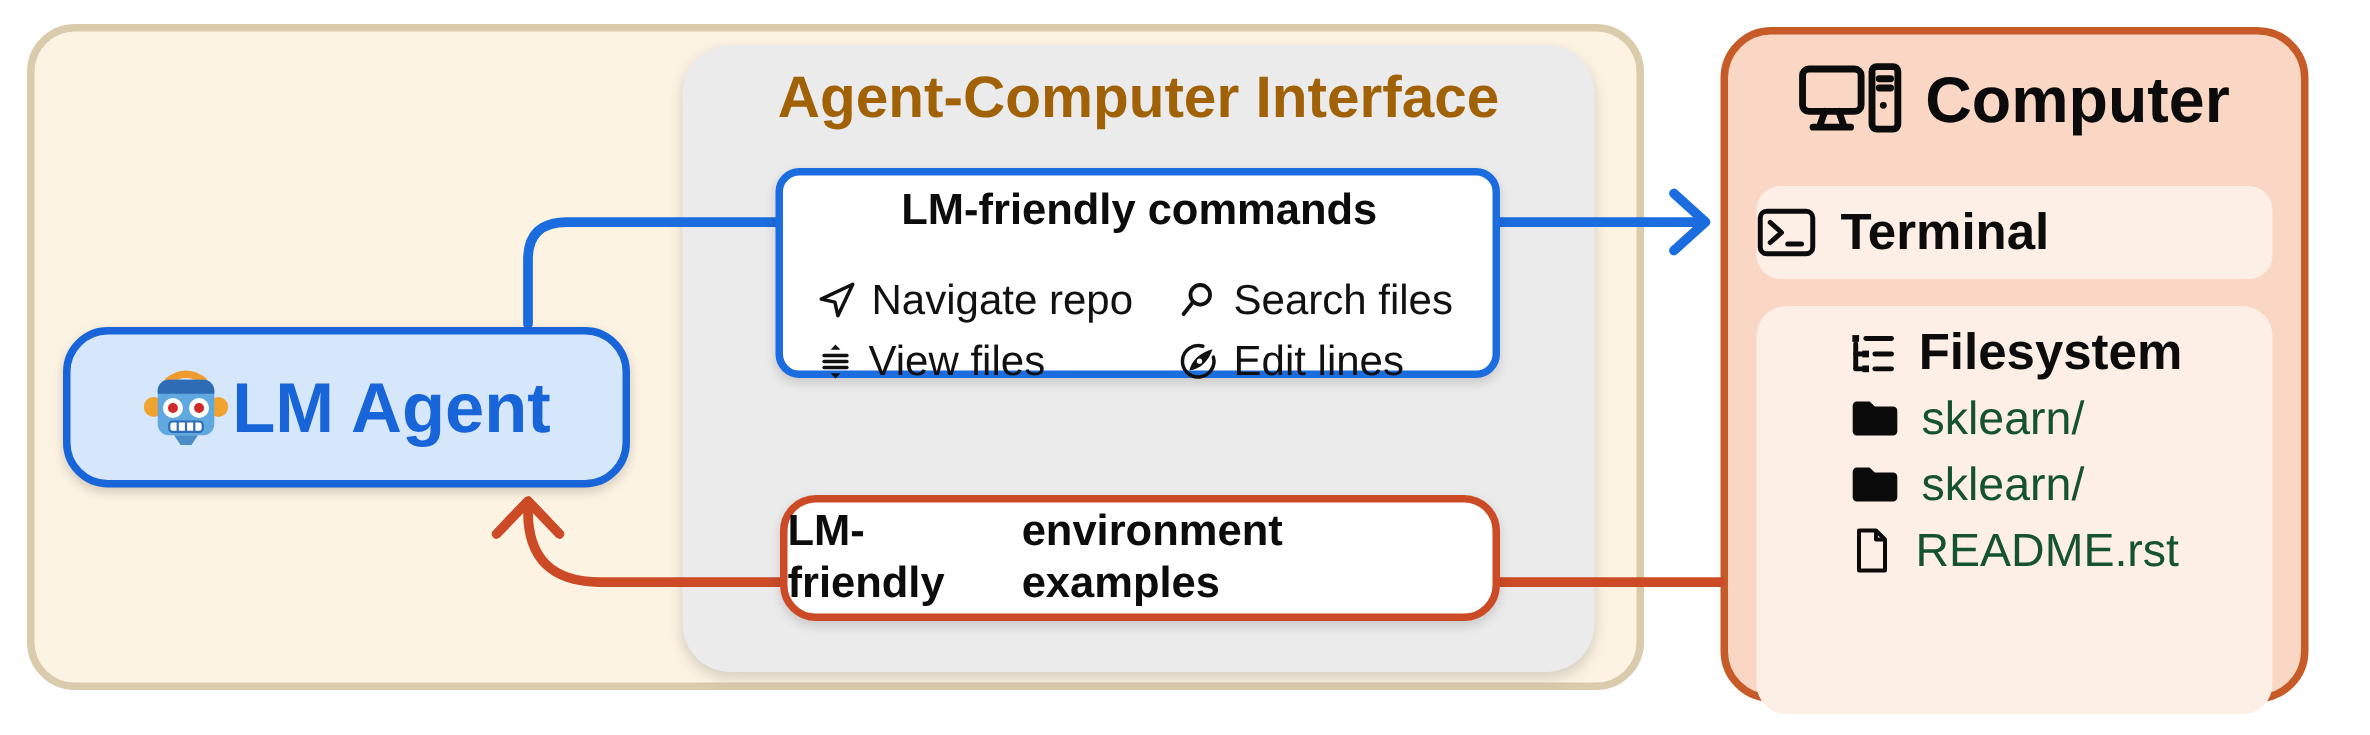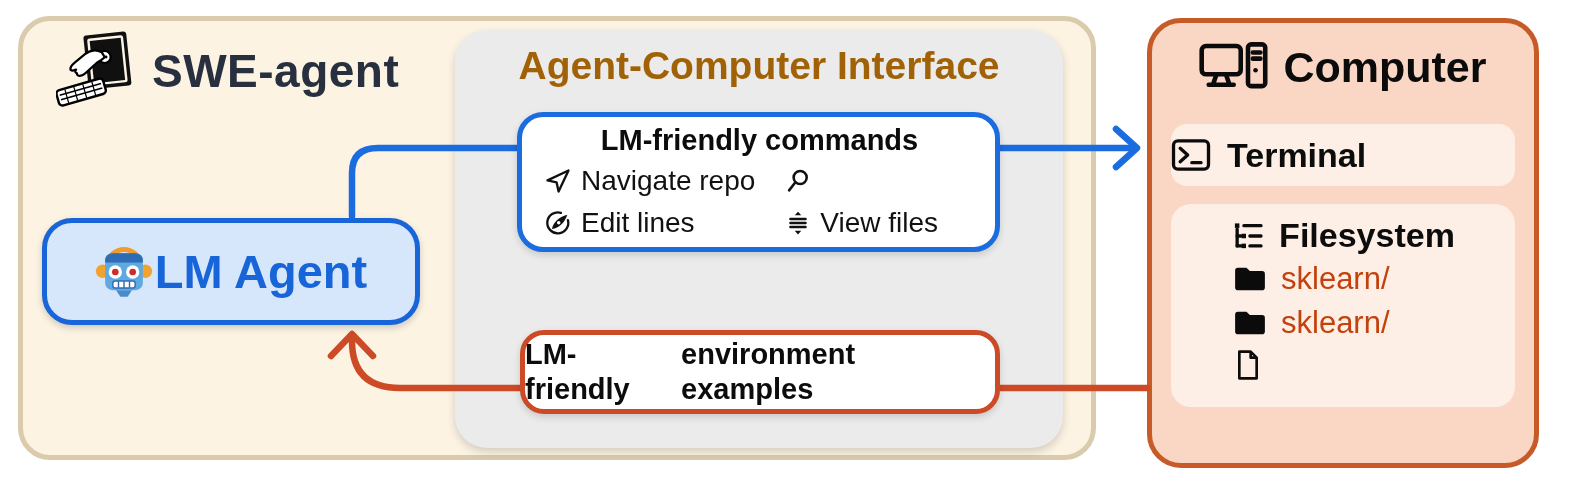--- a/index.html
+++ b/index.html
@@ -21,25 +21,25 @@
   .swe-title{font-size:46px;font-weight:700;color:#283040;letter-spacing:.5px;}
 
   .aci-title{position:absolute;left:455px;top:44px;width:608px;text-align:center;
     font-size:39px;font-weight:700;color:#a16207;}
 
   
   .arrow-layer{position:absolute;left:0;top:0;width:1580px;height:490px;pointer-events:none;}
 
   
   .commands-box{position:absolute;left:517px;top:112px;width:483px;height:140px;
-    background:#ffffff;border:5px solid #1b6cdf;border-radius:26px;
+    background:#ffffff;border:5px solid #1b6cdf;border-radius:16px;
     box-shadow:0 3px 7px rgba(0,0,0,.15);padding:7px 20px 8px 22px;
     display:flex;flex-direction:column;}
   .commands-title{text-align:center;font-size:29px;font-weight:700;margin-bottom:7px;}
-  .commands-grid{display:grid;grid-template-columns:56% 44%;row-gap:9px;flex:1;}
+  .commands-grid{display:grid;grid-template-columns:56% 44%;row-gap:9px;flex:1;margin-top:20px;}
   .cmd-item{display:flex;align-items:center;gap:9px;font-size:28px;color:#111;}
   .cmd-item svg{flex:0 0 auto;}
 
   
   .feedback-box{position:absolute;left:520px;top:330px;width:480px;height:84px;
     background:#ffffff;border:5px solid #cc4b26;border-radius:24px;
     box-shadow:0 3px 7px rgba(0,0,0,.15);
     display:flex;flex-direction:row;align-items:center;justify-content:center;
     font-size:29px;font-weight:700;line-height:1.2;}
 
@@ -51,58 +51,37 @@
   .lm-agent-label{font-size:47px;font-weight:800;color:#1765d8;}
 
   
   .computer-header{position:absolute;left:1147px;top:40px;width:392px;
     display:flex;align-items:center;justify-content:center;gap:14px;}
   .computer-title{font-size:43px;font-weight:700;color:#0b0b0b;}
   .terminal-box{position:absolute;left:1171px;top:124px;width:344px;height:62px;
     background:#fdefe6;border-radius:16px;
     display:flex;align-items:center;justify-content:flex-start;gap:16px;}
   .terminal-label{font-size:34px;font-weight:700;}
-  .filesystem-box{position:absolute;left:1171px;top:204px;width:344px;height:203px;
+  .filesystem-box{position:absolute;left:1171px;top:204px;width:344px;height:272px;
     background:#fdefe6;border-radius:20px;padding:12px 10px 10px 10px;}
   .fs-title-row{display:flex;align-items:center;justify-content:center;gap:12px;margin-bottom:6px;}
   .fs-label{font-size:34px;font-weight:700;}
   .fs-entries{display:flex;flex-direction:column;gap:8px;padding-left:52px;}
-  .fs-entry{display:flex;align-items:center;gap:14px;font-size:31px;color:#c2410c;}
+  .fs-entry{display:flex;align-items:center;gap:14px;font-size:31px;color:#14532d;}
   .fs-entry svg{flex:0 0 auto;}
 </style>
 </head>
 <body>
 
 <div id="canvas">
 
   <div class="outer-box"></div>
   <div class="aci-panel"></div>
   <div class="computer-panel"></div>
 
-  <div class="swe-header">
-    <svg class="swe-logo" viewBox="0 0 92 90">
-      <g transform="rotate(-6 52 34)">
-        <rect x="32" y="5" width="46" height="58" rx="3" fill="#101010"></rect>
-        <rect x="37" y="10" width="36" height="48" rx="1.5" fill="none" stroke="#fcf3e3" stroke-width="2.6"></rect>
-      </g>
-      <g transform="rotate(-16 24 72)">
-        <rect x="2" y="60" width="52" height="17" rx="4" fill="#fff" stroke="#000" stroke-width="2.6"></rect>
-        <line x1="5" y1="65.5" x2="51" y2="65.5" stroke="#000" stroke-width="1.6"></line>
-        <line x1="5" y1="70.5" x2="51" y2="70.5" stroke="#000" stroke-width="1.6"></line>
-        <line x1="12" y1="61" x2="12" y2="76" stroke="#000" stroke-width="1.3"></line>
-        <line x1="22" y1="61" x2="22" y2="76" stroke="#000" stroke-width="1.3"></line>
-        <line x1="32" y1="61" x2="32" y2="76" stroke="#000" stroke-width="1.3"></line>
-        <line x1="42" y1="61" x2="42" y2="76" stroke="#000" stroke-width="1.3"></line>
-      </g>
-      <circle cx="52" cy="30" r="6.5" fill="#fff" stroke="#000" stroke-width="2.4"></circle>
-      <circle cx="53.5" cy="30" r="1.6" fill="#000"></circle>
-      <path d="M49 25 c-7 -4 -13 -2 -18 2 l-11 9 c-3 2.5 -5 5.5 -4.5 7.5 c1.5 1.5 4 1 6 0 c-1.5 2 -1 3.5 1 4 c-0.5 2 1.5 3 4 2.5 c2.5 -0.5 5 -2.5 7.5 -5 l10 -9 c3 -2.5 7 -3 8 -6 z" fill="#fff" stroke="#000" stroke-width="2.4" stroke-linejoin="round"></path>
-    </svg>
-    <div class="swe-title">SWE-agent</div>
-  </div>
 
   <div class="aci-title">Agent-Computer Interface</div>
 
   <svg class="arrow-layer" viewBox="0 0 1580 490">
     <g fill="none" stroke="#1b6cdf" stroke-width="6.5" stroke-linecap="round" stroke-linejoin="round">
       <path d="M352 216 V173 Q352 148 378 148 H517"></path>
       <path d="M1000 148 H1134"></path>
       <path d="M1116 129 L1137 148 L1116 167"></path>
     </g>
     <g fill="none" stroke="#cc4b26" stroke-width="6.5" stroke-linecap="round" stroke-linejoin="round">
@@ -119,38 +98,39 @@
         <svg width="28" height="28" viewBox="0 0 24 24" fill="none" stroke="#111" stroke-width="2" stroke-linejoin="round">
           <path d="M3 11.5 L21 3 L12.5 21 L10.8 13.2 Z"></path>
         </svg>
         <span>Navigate repo</span>
       </div>
       <div class="cmd-item">
         <svg width="28" height="28" viewBox="0 0 24 24" fill="none" stroke="#111" stroke-width="2.2" stroke-linecap="round">
           <circle cx="13" cy="9" r="5.6"></circle>
           <line x1="8.6" y1="13.5" x2="3.5" y2="20"></line>
         </svg>
-      </div>
-      <div class="cmd-item">
-        <svg width="28" height="28" viewBox="0 0 24 24" fill="none" stroke="#111" stroke-width="2" stroke-linejoin="round">
-          <path d="M20.5 9.5 a9 9 0 1 1 -6 -6.2" stroke-linecap="round"></path>
-          <path d="M6.8 17.2 C8 11.5 12.5 7 20 5 C17.5 12.2 13 16.2 6.8 17.2 Z" fill="#111" stroke="none"></path>
-          <circle cx="12.6" cy="11.8" r="1.5" fill="#fff" stroke="none"></circle>
-        </svg>
-        <span>Edit lines</span>
+        <span>Search files</span>
       </div>
       <div class="cmd-item">
         <svg width="26" height="28" viewBox="0 0 24 24" stroke="#111" stroke-width="2.2" stroke-linecap="round">
           <path d="M12 1.5 L15 4.8 H9 Z" fill="#111" stroke="none"></path>
           <line x1="5" y1="8.3" x2="19" y2="8.3"></line>
           <line x1="5" y1="12" x2="19" y2="12"></line>
           <line x1="5" y1="15.7" x2="19" y2="15.7"></line>
           <path d="M12 22.5 L15 19.2 H9 Z" fill="#111" stroke="none"></path>
         </svg>
         <span>View files</span>
+      </div>
+      <div class="cmd-item">
+        <svg width="28" height="28" viewBox="0 0 24 24" fill="none" stroke="#111" stroke-width="2" stroke-linejoin="round">
+          <path d="M20.5 9.5 a9 9 0 1 1 -6 -6.2" stroke-linecap="round"></path>
+          <path d="M6.8 17.2 C8 11.5 12.5 7 20 5 C17.5 12.2 13 16.2 6.8 17.2 Z" fill="#111" stroke="none"></path>
+          <circle cx="12.6" cy="11.8" r="1.5" fill="#fff" stroke="none"></circle>
+        </svg>
+        <span>Edit lines</span>
       </div>
     </div>
   </div>
 
   <div class="feedback-box">
     <span>LM-friendly</span>
     <span>environment examples</span>
   </div>
 
   <div class="lm-agent-box">
@@ -220,17 +200,18 @@
         <svg width="34" height="30" viewBox="0 0 24 20">
           <path d="M1.5 4 a2 2 0 0 1 2 -2 h6 l2.4 2.4 h8.6 a2 2 0 0 1 2 2 V16 a2 2 0 0 1 -2 2 h-17 a2 2 0 0 1 -2 -2 Z" fill="#0b0b0b"></path>
         </svg>
         <span>sklearn/</span>
       </div>
       <div class="fs-entry">
         <svg width="30" height="32" viewBox="0 0 20 24" fill="none" stroke="#0b0b0b" stroke-width="2" stroke-linejoin="round">
           <path d="M3.5 2 H12 L16.5 6.5 V22 H3.5 Z"></path>
           <path d="M12 2 V6.5 H16.5"></path>
         </svg>
+        <span>README.rst</span>
       </div>
     </div>
   </div>
 
 </div>
 
 </body></html>

